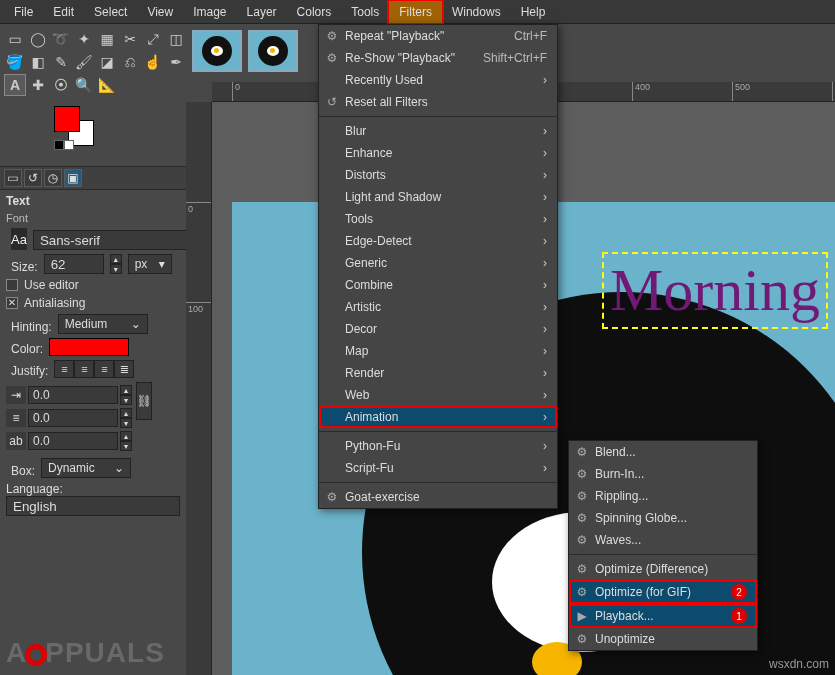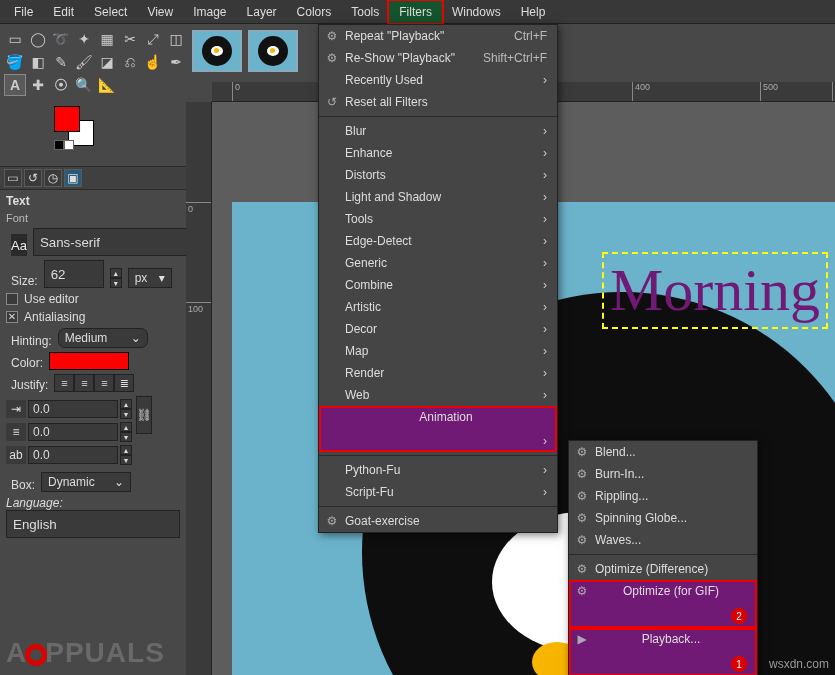--- a/index.html
+++ b/index.html
@@ -1,35 +1,35 @@
 <!DOCTYPE html>
 <html><head>
 <meta charset="utf-8">
 <style>
 * { margin: 0; padding: 0; box-sizing: border-box; font-family: sans-serif; }
 body { background: #484848; color: #ddd; font-size: 12px; width: 835px; height: 675px; overflow: hidden; position: relative; }
 .menubar { background: #383838; height: 24px; display: flex; align-items: center; padding: 0 4px; border-bottom: 1px solid #222; }
 .menubar-item { padding: 4px 10px; cursor: pointer; color: #ddd; }
-.menubar-item.active { background: #14532d; box-shadow: 0 0 0 2px #e00; }
+.menubar-item.active { background: #a16207; box-shadow: 0 0 0 2px #e00; }
 .toolbar { position: absolute; left: 0; top: 24px; width: 186px; background: #484848; }
 .tool-grid { display: grid; grid-template-columns: repeat(8, 22px); gap: 1px; padding: 4px; }
 .tool { width: 22px; height: 22px; background: #484848; display: flex; align-items: center; justify-content: center; font-size: 14px; color: #ccc; cursor: pointer; }
 .color-swatches { position: relative; height: 60px; margin: 6px 0 0 54px; }
 .fg-color { position: absolute; width: 26px; height: 26px; background: #f00; border: 1px solid #000; top: 0; left: 0; }
 .bg-color { position: absolute; width: 26px; height: 26px; background: #fff; border: 1px solid #000; top: 14px; left: 14px; }
 .small-swatch { position: absolute; width: 10px; height: 10px; top: 34px; left: 0; }
 .small-swatch.black { background: #000; border: 1px solid #666; }
 .small-swatch.white { background: #fff; border: 1px solid #666; left: 10px; }
 .tab-strip { display: flex; gap: 2px; padding: 2px 4px; border-top: 1px solid #2a2a2a; border-bottom: 1px solid #2a2a2a; background: #404040; }
 .tab-strip .ticon { width: 18px; height: 18px; background: #3a3a3a; border: 1px solid #5a5a5a; display: flex; align-items: center; justify-content: center; }
 .panel { padding: 4px 6px; }
 .panel-title { font-weight: bold; margin-bottom: 4px; }
 .row { display: flex; align-items: flex-end; gap: 6px; margin: 4px 5px; }
 .font-preview { width: 28px; height: 22px; background: #2a2a2a; display: flex; align-items: center; justify-content: center; font-size: 13px; color: #eee; }
-.field { background: #3a3a3a; border: 1px solid #222; color: #ddd; padding: 2px 6px; height: 28px; flex: 1; }
+.field { background: #3a3a3a; border: 1px solid #222; color: #ddd; padding: 2px 6px; height: 20px; flex: 1; }
 .spin { width: 12px; display: flex; flex-direction: column; }
 .spin div { height: 10px; background: #3a3a3a; border: 1px solid #222; font-size: 8px; display: flex; align-items: center; justify-content: center; }
 .checkbox-row { display: flex; align-items: center; gap: 6px; margin: 4px 0; }
 .checkbox { width: 12px; height: 12px; border: 1px solid #888; background: #3a3a3a; }
 .checkbox.checked::after { content: '✕'; font-size: 10px; color: #ddd; display: block; text-align: center; line-height: 10px; }
 .dropdown { background: #3a3a3a; border: 1px solid #222; padding: 2px 6px; height: 20px; display: flex; align-items: center; justify-content: space-between; }
 .color-chip { width: 80px; height: 18px; background: #f00; border: 1px solid #000; }
 .justify-btns { display: flex; gap: 0; }
 .justify-btns .jb { width: 20px; height: 18px; background: #3a3a3a; border: 1px solid #222; display: flex; align-items: center; justify-content: center; font-size: 11px; }
 .numfield-row { display: flex; align-items: center; gap: 2px; margin: 3px 0; }
@@ -51,21 +51,21 @@
 .pan-big { position: absolute; left: 130px; top: 90px; width: 520px; height: 520px; background: #0e0e0e; border-radius: 50%; }
 .egg-big { position: absolute; width: 180px; height: 140px; background: #fff; border-radius: 50%; }
 .yolk-big { position: absolute; width: 50px; height: 40px; background: #f7b500; border-radius: 50%; }
 .text-layer { position: absolute; left: 370px; top: 50px; font-size: 60px; color: #701a75; font-family: serif; border: 2px dashed #ff0; padding: 2px 6px; }
 .menu { position: absolute; background: #454545; border: 1px solid #222; box-shadow: 2px 2px 8px rgba(0,0,0,0.5); min-width: 240px; }
 .menu-item { display: flex; align-items: center; padding: 4px 10px 4px 26px; gap: 10px; cursor: pointer; position: relative; }
 .menu-item .shortcut { margin-left: auto; color: #bbb; }
 .menu-item .chev { margin-left: auto; font-size: 12px; color: #ccc; }
 .menu-item .micon { position: absolute; left: 6px; width: 14px; text-align: center; color: #aaa; }
 .menu-sep { height: 1px; background: #2a2a2a; margin: 3px 0; }
-.menu-item.highlight { background: #701a75; box-shadow: inset 0 0 0 2px #e00; flex-direction: column; }
+.menu-item.highlight { background: #0c4a6e; box-shadow: inset 0 0 0 2px #e00; }
 .submenu { position: absolute; background: #454545; border: 1px solid #222; box-shadow: 2px 2px 8px rgba(0,0,0,0.5); min-width: 190px; }
 .badge { width: 16px; height: 16px; border-radius: 50%; background: #d00; color: #fff; font-size: 10px; display: flex; align-items: center; justify-content: center; margin-left: auto; }
 .watermark { position: absolute; left: 6px; bottom: 6px; font-size: 28px; font-weight: bold; color: rgba(120,120,120,0.7); letter-spacing: 1px; }
 .watermark .o { display: inline-block; width: 22px; height: 22px; border: 5px solid #d00; border-radius: 50%; vertical-align: middle; margin: 0 -2px; }
 .credit { position: absolute; right: 6px; bottom: 4px; font-size: 12px; color: #999; }
 </style>
 </head>
 <body>
 
 <div class="menubar">
@@ -140,21 +140,21 @@
     <div class="checkbox-row">
       <div class="checkbox"></div>
       <span>Use editor</span>
     </div>
     <div class="checkbox-row">
       <div class="checkbox checked"></div>
       <span>Antialiasing</span>
     </div>
     <div class="row">
       <span>Hinting:</span>
-      <div class="dropdown" style="width:90px;border-radius:7px;">
+      <div class="dropdown" style="width:90px;">
           <span>Medium</span>
           <span>⌄</span>
         </div>
     </div>
     <div class="row">
       <span>Color:</span>
       <div class="color-chip"></div>
     </div>
     <div class="row">
       <span>Justify:</span>
@@ -194,21 +194,21 @@
       </div>
       <div class="link-toggle">⛓</div>
     </div>
     <div class="row">
       <span>Box:</span>
       <div class="dropdown" style="width:90px;">
           <span>Dynamic</span>
           <span>⌄</span>
         </div>
     </div>
-    <div style="font-style:italic;">Language:</div>
+    <div style="">Language:</div>
     <input class="field" style="width: 100%;" value="English">
   </div>
 </div>
 
 <div class="canvas-area">
   <div class="thumbs">
     <div class="thumb">
         <div class="pan">
           <div class="egg"></div>
           <div class="yolk"></div>
@@ -220,21 +220,21 @@
           <div class="yolk"></div>
         </div>
       </div>
   </div>
   <div class="ruler-h">
     <div class="tick" style="left:20px">0</div>
     <div class="tick" style="left:120px">100</div>
     <div class="tick" style="left:220px">200</div>
     <div class="tick" style="left:320px">300</div>
     <div class="tick" style="left:420px">400</div>
-    <div class="tick" style="left:548px">500</div>
+    <div class="tick" style="left:520px">500</div>
     <div class="tick" style="left:620px">600</div>
   </div>
   <div class="ruler-v">
     <div class="tick" style="top:100px">0</div>
     <div class="tick" style="top:200px">100</div>
   </div>
   <div class="viewport">
     <div class="canvas-img">
       <div class="pan-big"></div>
       <div class="egg-big" style="left:260px;top:310px;"></div>

